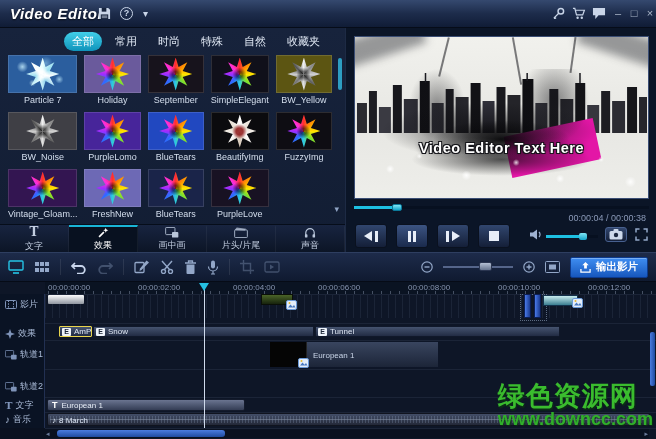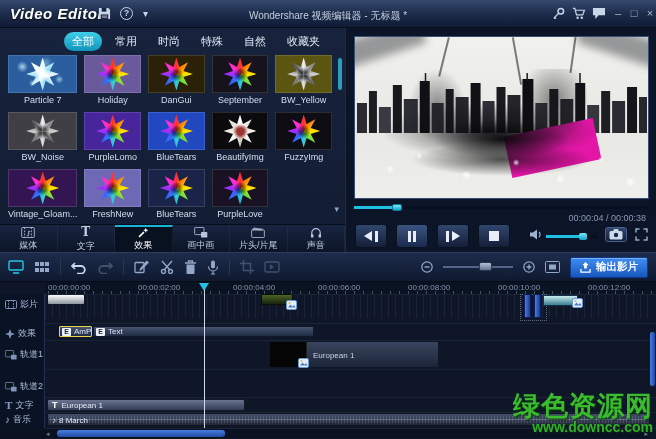--- a/index.html
+++ b/index.html
@@ -120,44 +120,43 @@
 .phline{position:absolute;left:204px;top:2px;width:1px;height:144px;background:#cfdaec;z-index:20;pointer-events:none}
 .phtri{position:absolute;left:199px;top:1px;width:0;height:0;border-left:5.5px solid transparent;border-right:5.5px solid transparent;border-top:8px solid #25c0e2;z-index:21;cursor:pointer}
 .hscroll{position:absolute;left:45px;right:7px;top:147px;height:9px;background:#0a1120;display:flex;align-items:center}
 .hthumb{position:absolute;left:12px;top:1px;width:168px;height:7px;border-radius:3px;background:linear-gradient(180deg,#4a7ce0,#1f4ba0);cursor:pointer}
 .harrow{position:absolute;top:0;font-size:7px;line-height:9px;color:#6a7a9a;cursor:pointer}
 .vscroll{position:absolute;right:1px;top:14px;width:5px;height:132px}
 .vthumb{position:absolute;left:0;top:36px;width:5px;height:54px;border-radius:2px;background:linear-gradient(90deg,#4a7ce0,#1f4ba0);cursor:pointer}
 .corner{position:absolute;left:0;top:146px;width:45px;height:11px;background:#0a1120}
 
 
-.watermark{position:absolute;right:3px;top:393px;z-index:60;text-align:right;line-height:1;pointer-events:none}
+.watermark{position:absolute;right:3px;top:383px;z-index:60;line-height:1;pointer-events:none}
 .wm1{font-size:27px;font-weight:bold;color:#3abc2e;letter-spacing:1px;text-shadow:1px 2px 1px rgba(10,60,10,.65)}
-.wm2{font-size:14px;font-weight:bold;color:#30b02a;text-shadow:1px 1px 1px rgba(10,60,10,.6)}
+.wm2{font-size:18px;font-weight:bold;color:#30b02a;text-shadow:1px 1px 1px rgba(10,60,10,.6)}
 </style>
 </head>
 <body>
 
 <div class="app">
 
   <div class="titlebar">
     <div class="logo">Video Editor</div>
     <div class="tb-ic" style="left:98px">
       <svg width="13" height="13" viewBox="0 0 14 14">
           <path fill="currentColor" d="M1 1h10l2 2v10H1z"></path>
           <rect x="4" y="1" width="5" height="4" fill="#16233c"></rect>
           <rect x="3" y="8" width="8" height="5" fill="#16233c"></rect>
           <rect x="4" y="9" width="6" height="3" fill="currentColor" opacity=".5"></rect>
         </svg>
     </div>
     <div class="tb-ic" style="left:120px">
       <span class="circ">?</span>
     </div>
     <div class="tb-ic" style="left:143px;top:8px;font-size:10px">▾</div>
-    <div class="tb-title">Wondershare 视频编辑器 - 无标题 *</div>
     <div class="tb-ic" style="left:552px">
       <svg width="13" height="13" viewBox="0 0 14 14">
           <circle cx="9.5" cy="4.5" r="3" fill="none" stroke="currentColor" stroke-width="1.6"></circle>
           <path d="M7.5 6.5L2 12m0 0h2.5M3 10.5V13" stroke="currentColor" stroke-width="1.4" fill="none"></path>
         </svg>
     </div>
     <div class="tb-ic" style="left:572px">
       <svg width="14" height="13" viewBox="0 0 15 14">
           <path d="M1 1.5h2l1.8 7h6.7l1.8-5H4" fill="none" stroke="currentColor" stroke-width="1.3"></path>
           <circle cx="6" cy="11.5" r="1.3" fill="currentColor"></circle>
@@ -190,30 +189,30 @@
           </div>
           <div class="ename">Particle 7</div>
         </div>
       <div class="cell">
           <div class="thumb" style="background: rgb(106, 90, 156);">
             <div class="flower rainbow"></div>
           </div>
           <div class="ename">Holiday</div>
         </div>
       <div class="cell">
-          <div class="thumb" style="background: rgb(42, 33, 8);">
-            <div class="flower rainbow"></div>
-          </div>
-          <div class="ename">DanGui</div>
-        </div>
-      <div class="cell">
           <div class="thumb" style="background: rgb(23, 19, 28);">
             <div class="flower rainbow"></div>
           </div>
           <div class="ename">September</div>
+        </div>
+      <div class="cell">
+          <div class="thumb" style="background: rgb(16, 16, 26);">
+            <div class="flower rainbow"></div>
+          </div>
+          <div class="ename">SimpleElegant</div>
         </div>
       <div class="cell">
           <div class="thumb" style="background: rgb(92, 85, 18);">
             <div class="flower bw"></div>
           </div>
           <div class="ename">BW_Yellow</div>
         </div>
       <div class="cell">
           <div class="thumb" style="background: rgb(63, 63, 69);">
             <div class="flower bw"></div>
@@ -265,28 +264,20 @@
       <div class="cell">
           <div class="thumb" style="background: rgb(24, 18, 35);">
             <div class="flower rainbow"></div>
           </div>
           <div class="ename">PurpleLove</div>
         </div>
     </div>
     <div class="libscroll"></div>
     <div class="libhint">▾</div>
     <div class="catbar">
-      <div class="cat">
-        <svg width="16" height="13" viewBox="0 0 16 13">
-            <rect x=".5" y=".5" width="15" height="12" rx="1.5" fill="none" stroke="currentColor"></rect>
-            <path d="M4 .5v12M12 .5v12" stroke="currentColor" stroke-dasharray="2 1.6"></path>
-            <path d="M6.8 9.5a1 1 0 1 0 2 0V5l1.6.6" stroke="currentColor" fill="none"></path>
-          </svg>
-        <span>媒体</span>
-      </div>
       <div class="cat">
         <span style="font-family:'DejaVu Serif',serif;font-weight:bold;font-size:12px;line-height:13px">T</span>
         <span>文字</span>
       </div>
       <div class="cat active">
         <svg width="15" height="13" viewBox="0 0 15 15">
             <path d="M1.5 13.5L8 7" stroke="currentColor" stroke-width="2.2"></path>
             <path fill="currentColor" d="M10.5 1l1 2.4L14 4.5l-2.4 1-1 2.4-1-2.4-2.4-1 2.4-1.1z"></path>
           </svg>
         <span>效果</span>
@@ -349,20 +340,21 @@
             <rect x="172" y="-6" width="1.5" height="14" fill="#1a1a20"></rect>
             <rect x="225" y="-2" width="1.5" height="12" fill="#1a1a20"></rect>
         </g>
       </svg>
       <div class="streak" style="left:30%;top:0;height:40px;transform:rotate(14deg)"></div>
       <div class="streak" style="left:55%;top:0;height:48px;transform:rotate(-10deg)"></div>
       <div class="streak" style="left:74%;top:0;height:36px;transform:rotate(8deg)"></div>
       <div class="pink"></div>
       <div class="ink"></div>
       <div class="spots"></div>
+      <div class="vtitle">Video Editor Text Here</div>
     </div>
     <div class="seek">
       <div class="played"></div>
       <div class="handle"></div>
     </div>
     <div class="ptime">00:00:04 / 00:00:38</div>
     <div class="transport">
       <div class="pb">
           <span class="tl"></span>
           <span class="vb"></span>
@@ -580,21 +572,25 @@
           <circle cx="3.5" cy="3" r="1" fill="#e8b830"></circle>
         </svg>
     </div>
 
     <div class="clip fxclip sel" style="left:59px;width:33px">
       <span class="fxbadge">E</span>
       <span>AmPl...</span>
     </div>
     <div class="clip fxclip" style="left:93px;width:221px">
       <span class="fxbadge">E</span>
-      <span>Text</span>
+      <span>Snow</span>
+    </div>
+    <div class="clip fxclip" style="left:315px;width:245px">
+      <span class="fxbadge">E</span>
+      <span>Tunnel</span>
     </div>
 
     <div class="clip pipclip" style="left:269px;width:170px">
       <div class="pipthumb"></div>
       <svg class="clipicon" style="left:28px;top:16px" width="11" height="10" viewBox="0 0 11 10">
           <rect x=".5" y=".5" width="10" height="9" rx="1.5" fill="#e4eefa" stroke="#6b9ad8"></rect>
           <path d="M2 7.5l2.5-3 2 2.2L8 5l1.5 2.5z" fill="#4a7ac0"></path>
           <circle cx="3.5" cy="3" r="1" fill="#e8b830"></circle>
         </svg>
       <div class="piplabel">European 1</div>

